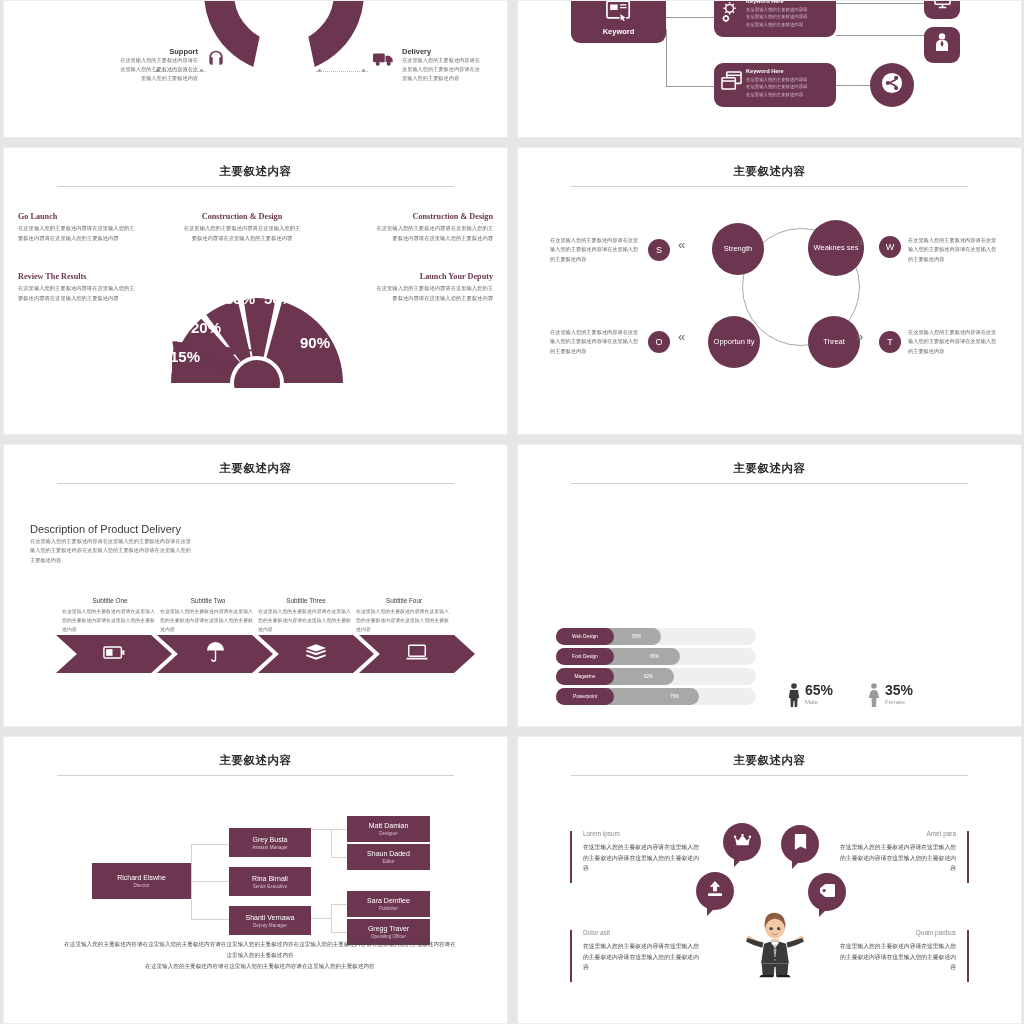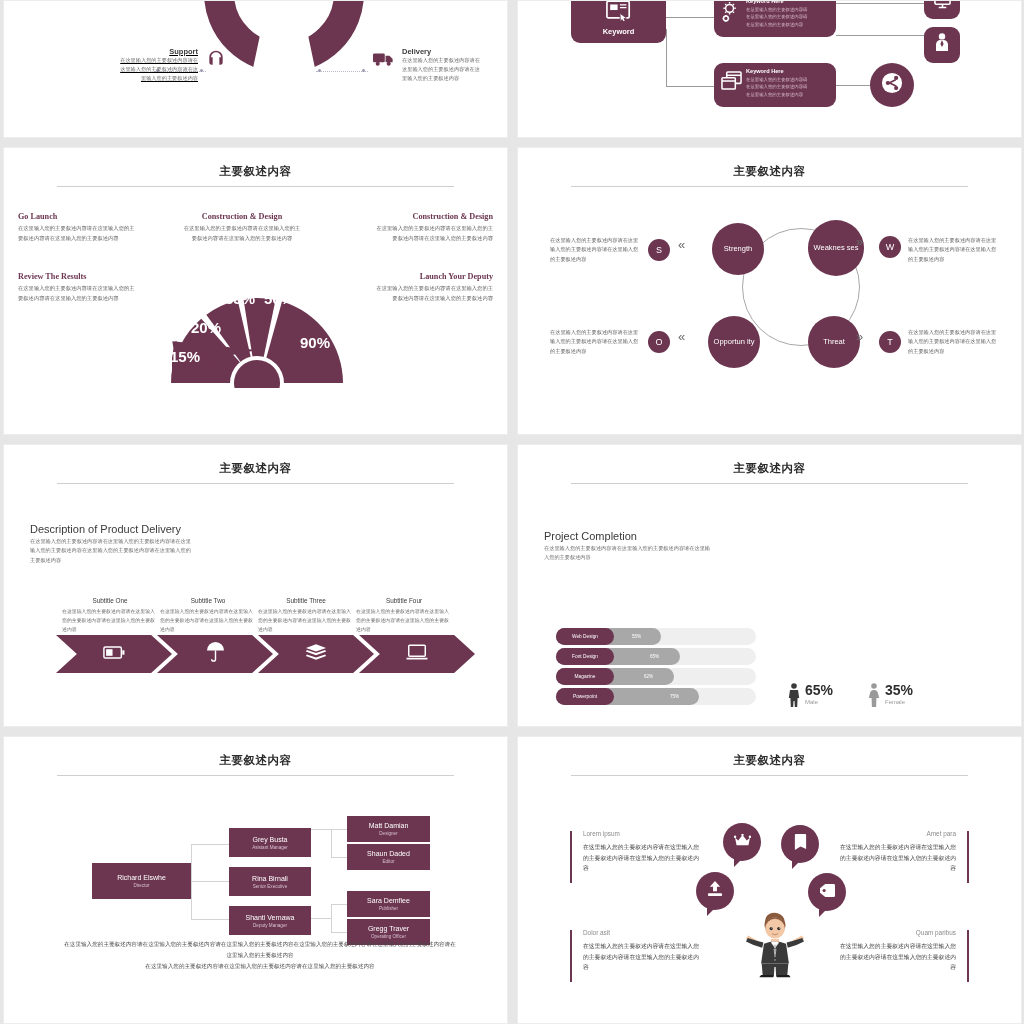--- a/index.html
+++ b/index.html
@@ -202,21 +202,21 @@
       </div>
 
       <div class="dotline dl1"></div>
       <div class="dot" style="left:152px"></div>
       <div class="dot" style="left:196px"></div>
       <div class="dotline dl2"></div>
       <div class="dot" style="left:314px"></div>
       <div class="dot" style="left:358px"></div>
 
       <div class="endnode en-left" style="display:flex;gap:6px;align-items:flex-start;">
-        <div style="text-align:right;text-decoration:underline;">
+        <div style="text-align:right;">
           <div class="en-lbl">Support</div>
           <div class="en-body">在这里输入您的主要叙述内容请在这里输入您的主要叙述内容请在这里输入您的主要叙述内容</div>
         </div>
         <div class="en-ico">
           <svg width="20" height="20" viewBox="0 0 24 24" fill="#6c3550">
             <path d="M12 2a8 8 0 0 0-8 8v6a3 3 0 0 0 3 3h1v-9H6v-0a6 6 0 1 1 12 0v0h-2v9h1a3 3 0 0 0 3-3v-6a8 8 0 0 0-8-8z"></path>
           </svg>
         </div>
       </div>
 
@@ -471,24 +471,20 @@
         </span>
       </div>
     </div>
   </div>
 
   <div class="slide h-r3">
     <div class="sl-title">主要叙述内容</div>
     <div class="sl-rule"></div>
 
 
-    <div style="position:absolute;left:26px;top:85px;">
-      <div style="font-size:11px;color:#3a3a3a;">Project Completion</div>
-      <div style="font-size:5.2px;color:#6b6b6b;line-height:1.8;width:170px;margin-top:2px;">在这里输入您的主要叙述内容请在这里输入您的主要叙述内容请在这里输入您的主要叙述内容</div>
-    </div>
 
     <div class="bars">
       <div class="bar-row">
         <div class="bar-track"></div>
         <div class="bar-fill" style="width:105px"></div>
         <div class="bar-lbl">Web Design</div>
         <div class="bar-pct" style="left:76px">55%</div>
       </div>
       <div class="bar-row">
         <div class="bar-track"></div>

